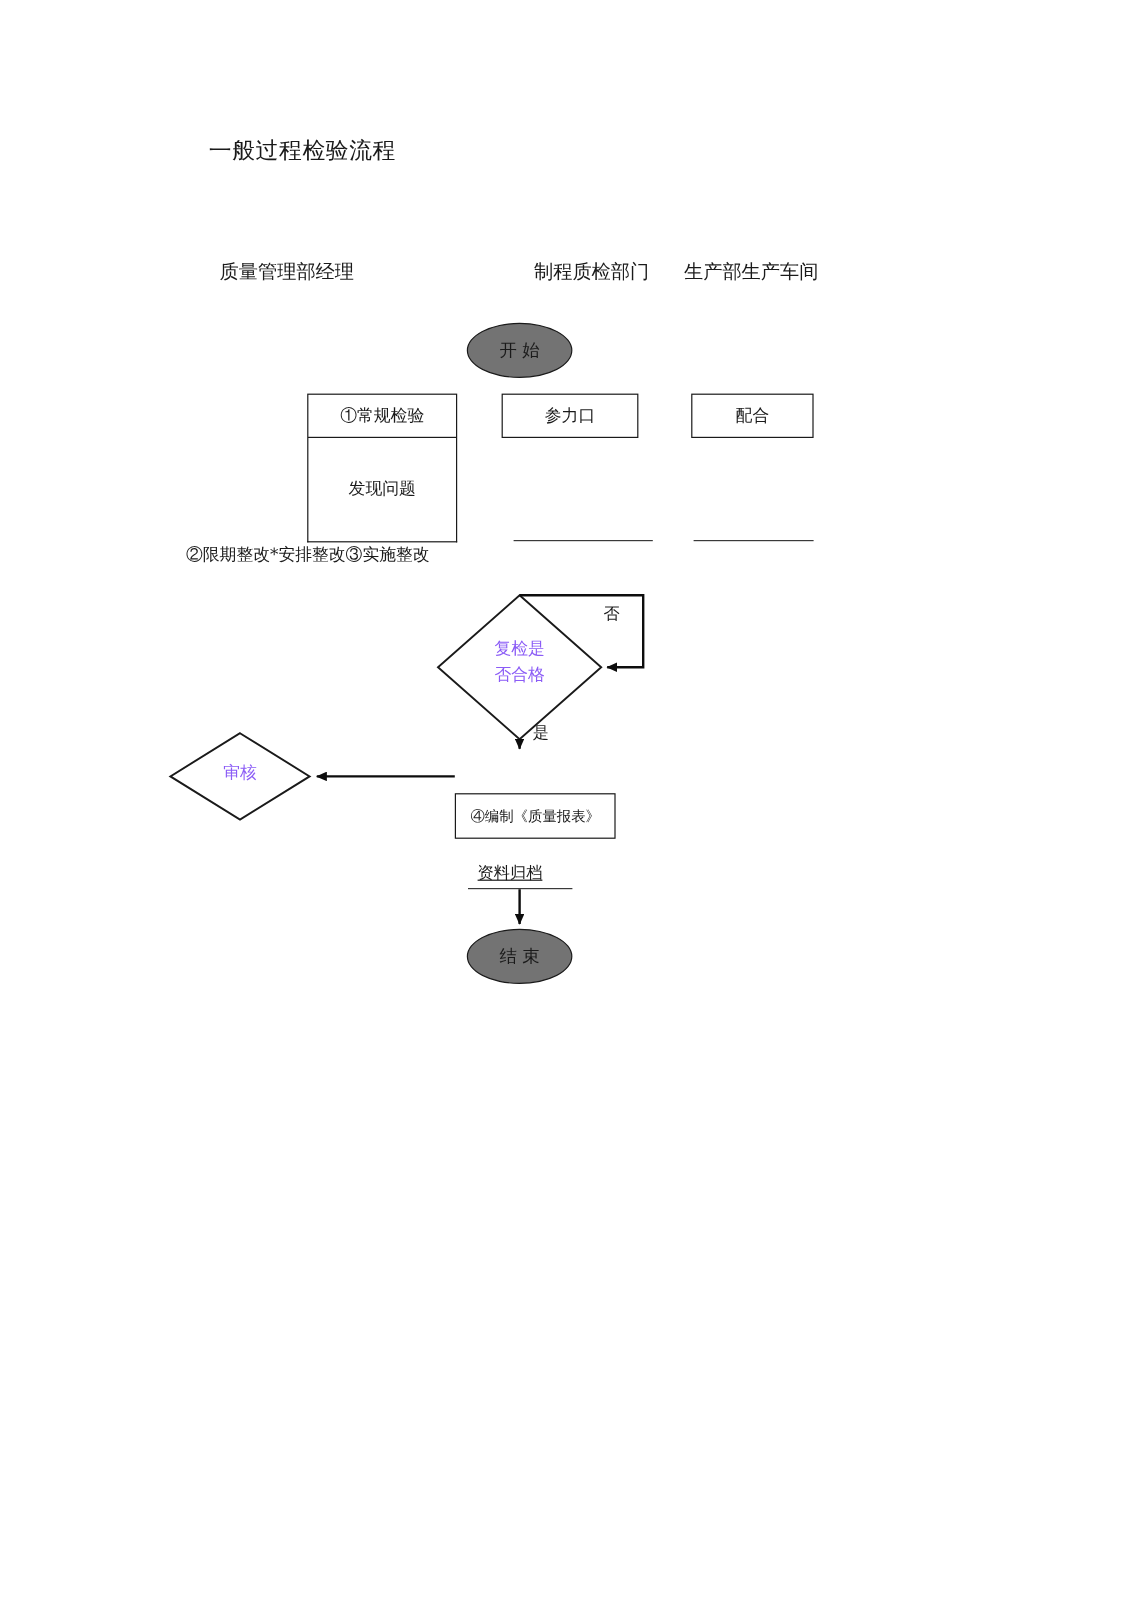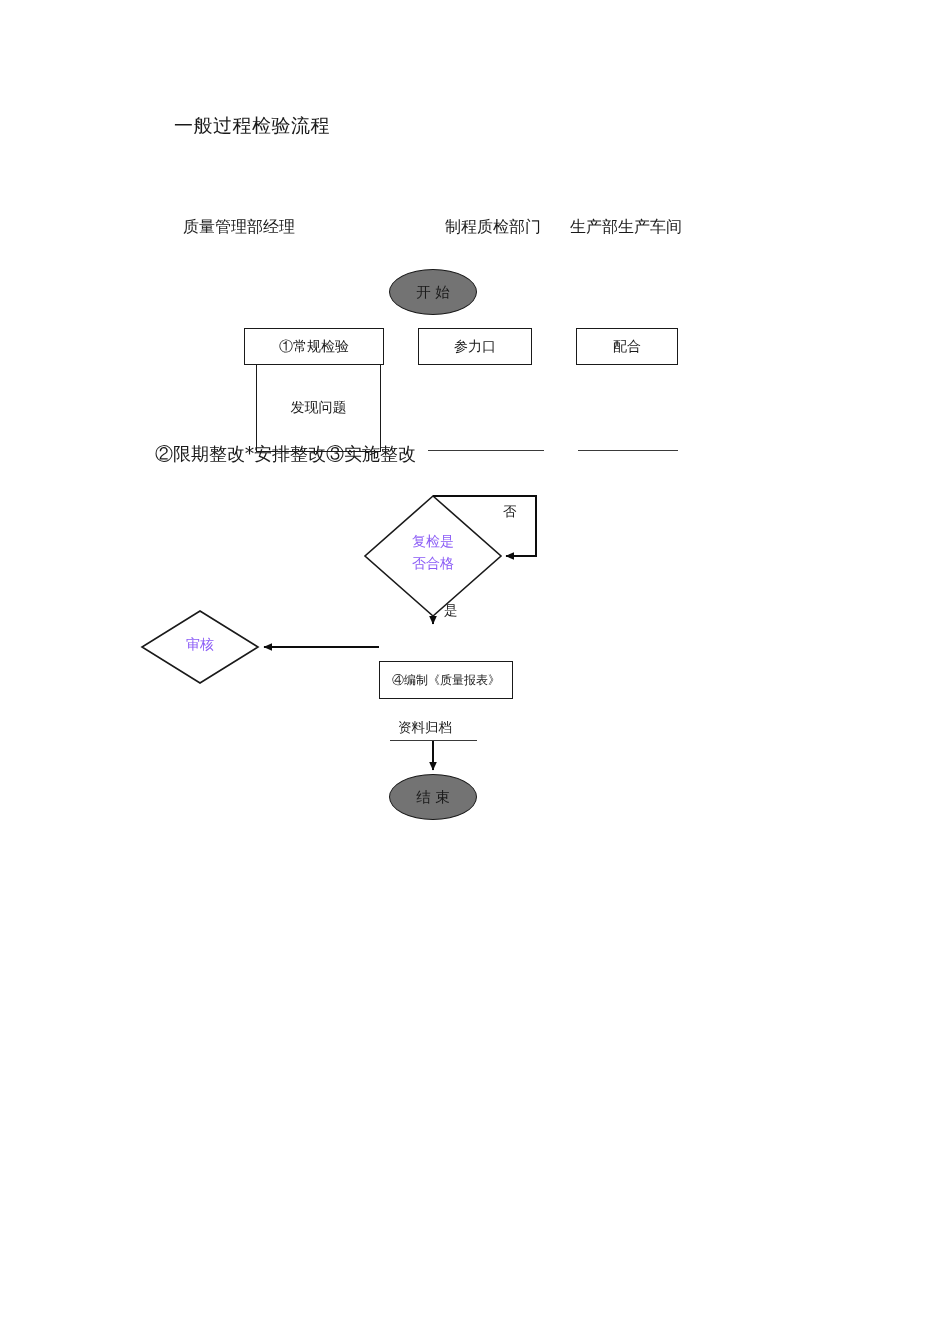--- a/index.html
+++ b/index.html
@@ -76,23 +76,23 @@
     display: flex;
     align-items: center;
     justify-content: center;
     font-size: 14px;
     color: #1a1a1a;
     background: #ffffff;
     white-space: nowrap;
   }
   
   #box-routine-inspection {
-    left: 244px;
+    left: 256px;
     top: 328px;
-    width: 140px;
+    width: 125px;
     height: 37px;
     border-bottom: 1.2px solid #1a1a1a;
   }
   #box-found-problem {
     left: 256px;
     top: 365px;
     width: 125px;
     height: 87px;
     border-top: none;
   }
@@ -113,31 +113,32 @@
     top: 661px;
     width: 134px;
     height: 38px;
     border-width: 1.4px;
     font-size: 12px;
   }
 
   
   #text-rectification {
     left: 155px;
-    top: 442px;
-    font-size: 18px;
+    top: 454px;
+    font-size: 14px;
     color: #1a1a1a;
     white-space: nowrap;
   }
   #text-archive {
     left: 398px;
     top: 719px;
     font-size: 13.5px;
     color: #1a1a1a;
     white-space: nowrap;
+    text-decoration: underline;
   }
   .branch-label {
     font-size: 13.5px;
     color: #1a1a1a;
   }
   #label-no  { left: 503px; top: 503px; }
   #label-yes { left: 444px; top: 602px; }
 
   
   .hline {

